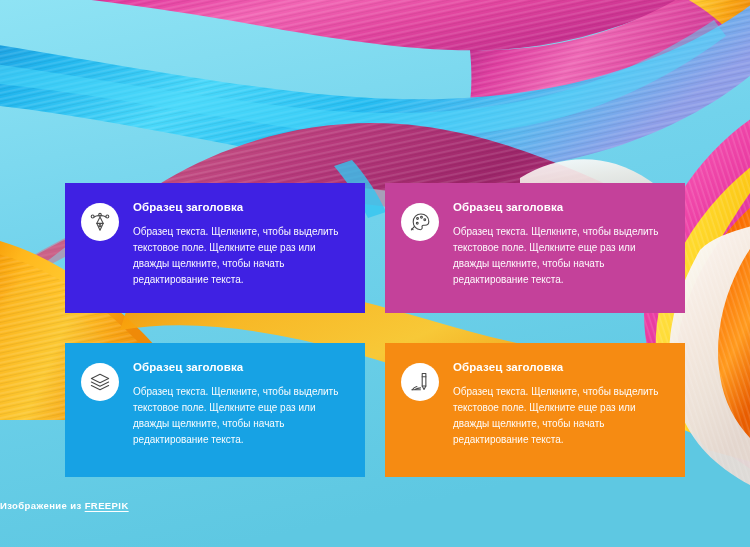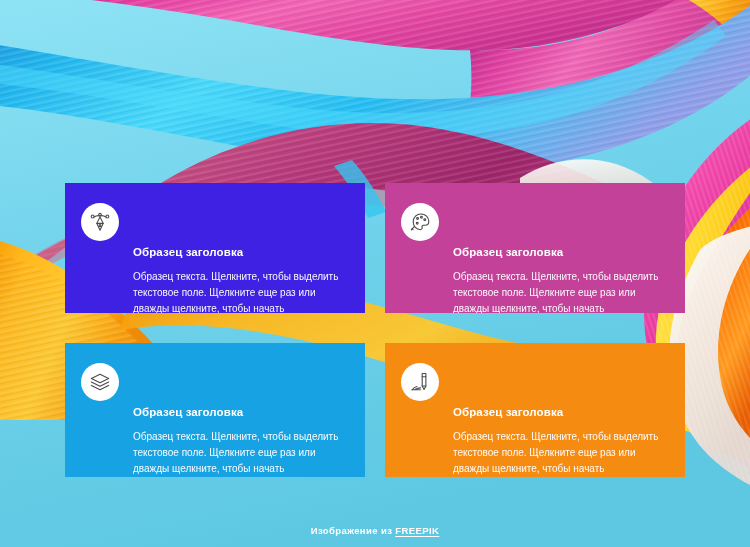--- a/index.html
+++ b/index.html
@@ -66,21 +66,20 @@
   .card-icon svg {
     width: 22px;
     height: 22px;
     display: block;
   }
 
   .card-body {
     flex: 1 1 auto;
     min-width: 0;
     padding-top: 2px;
-    margin-top: 45px;
   }
 
   .card-title {
     color: #ffffff;
     font-size: 11.5px;
     font-weight: bold;
     letter-spacing: 0.1px;
     margin: 0 0 9px 0;
     line-height: 1.2;
   }
@@ -92,26 +91,24 @@
     margin: 0;
     opacity: 0.97;
   }
 
   
   .footer {
     position: absolute;
     left: 0;
     right: 0;
     top: 500px;
-    text-align: center;
     font-size: 9.5px;
     font-weight: bold;
     letter-spacing: 0.4px;
     color: #ffffff;
-    margin-top: 25px;
   }
   .footer-link {
     color: #ffffff;
     text-decoration: underline;
     text-underline-offset: 2px;
   }
 </style>
 </head>
 <body>
 

